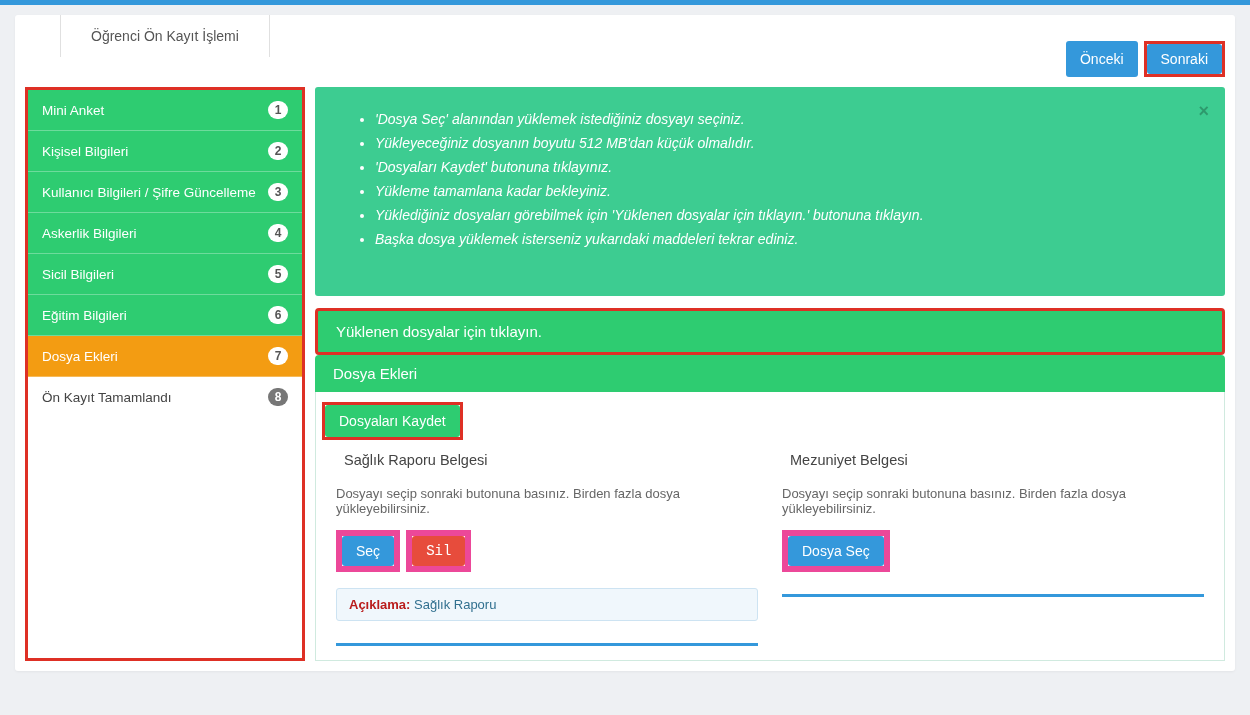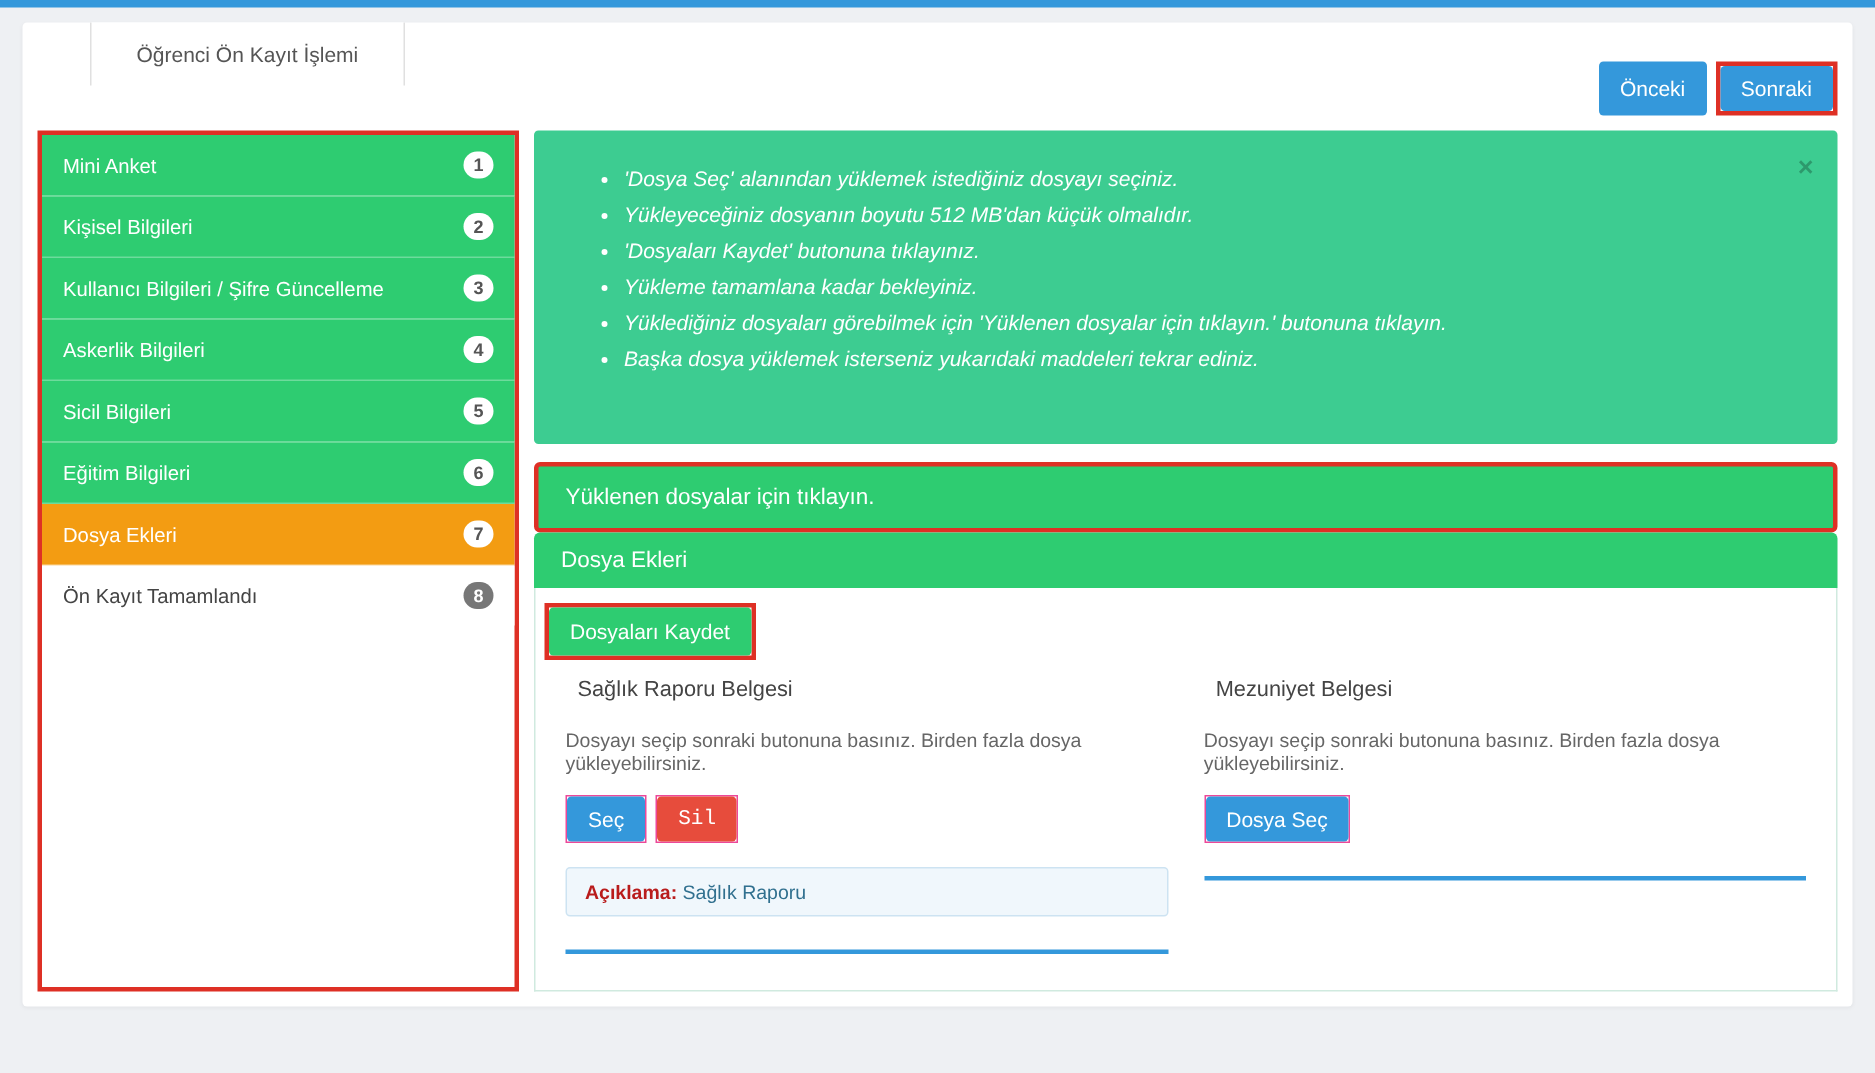--- a/index.html
+++ b/index.html
@@ -55,21 +55,21 @@
     }
     .btn-blue { background: #3498db; }
     .btn-red { background: #e74c3c; font-family: Liberation Mono, monospace; }
     .btn-green { background: #2ecc71; }
     .main-content {
       display: flex;
       padding: 10px 10px 10px 10px;
       gap: 10px;
     }
     .sidebar {
-      width: 321px;
+      width: 280px;
       border: 3px solid #de3025;
     }
     .sidebar-item {
       display: flex;
       justify-content: space-between;
       align-items: center;
       padding: 11px 14px;
       color: #fff;
       background: #2ecc71;
       border-bottom: 1px solid rgba(255,255,255,0.3);
@@ -135,21 +135,21 @@
     .green-bar2 {
       background: #2ecc71;
       color: #fff;
       padding: 10px 18px;
       font-size: 15px;
       border-radius: 4px 4px 0 0;
     }
     .file-panel {
       border: 1px solid #d0eadf;
       border-top: none;
-      padding: 10px 0 12px 0;
+      padding: 10px 0 2px 0;
     }
     .save-btn-wrap {
       margin: 0 0 12px 6px;
       display: inline-block;
       border: 3px solid #de3025;
     }
     .save-btn-wrap .btn {
       padding: 8px 14px;
     }
     .file-columns {
@@ -171,21 +171,21 @@
       color: #666;
       font-size: 13px;
       margin-bottom: 14px;
     }
     .file-buttons {
       display: flex;
       gap: 6px;
       margin-bottom: 16px;
     }
     .file-btn-wrap {
-      border: 1px solid #ec4899;
+      border: 6px solid #ec4899;
       display: inline-flex;
     }
     .info-note {
       background: #f0f7fc;
       border: 1px solid #cde3f2;
       padding: 8px 12px;
       border-radius: 3px;
       font-size: 13px;
       color: #31708f;
     }

